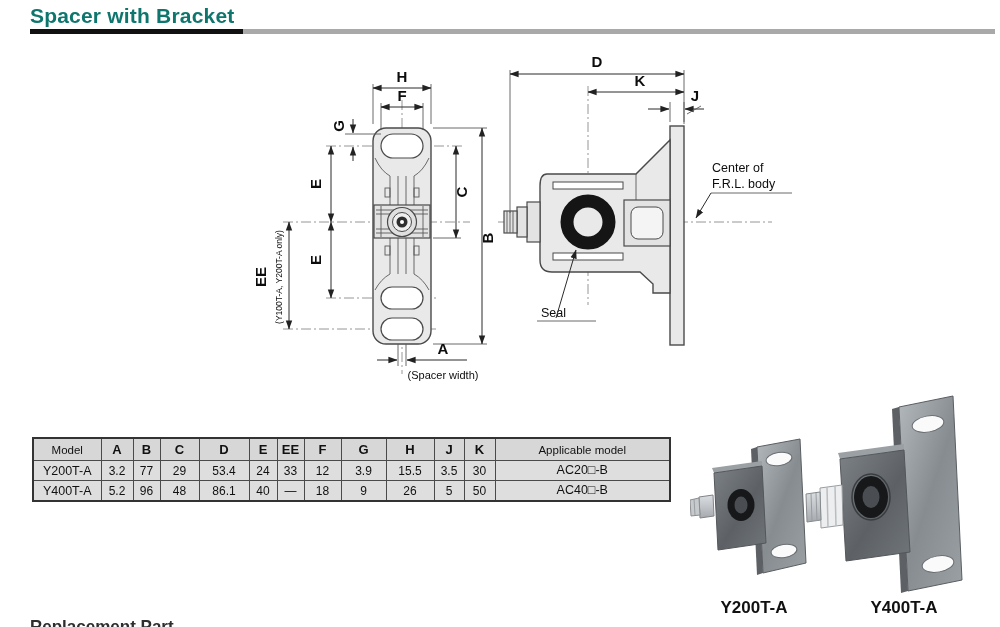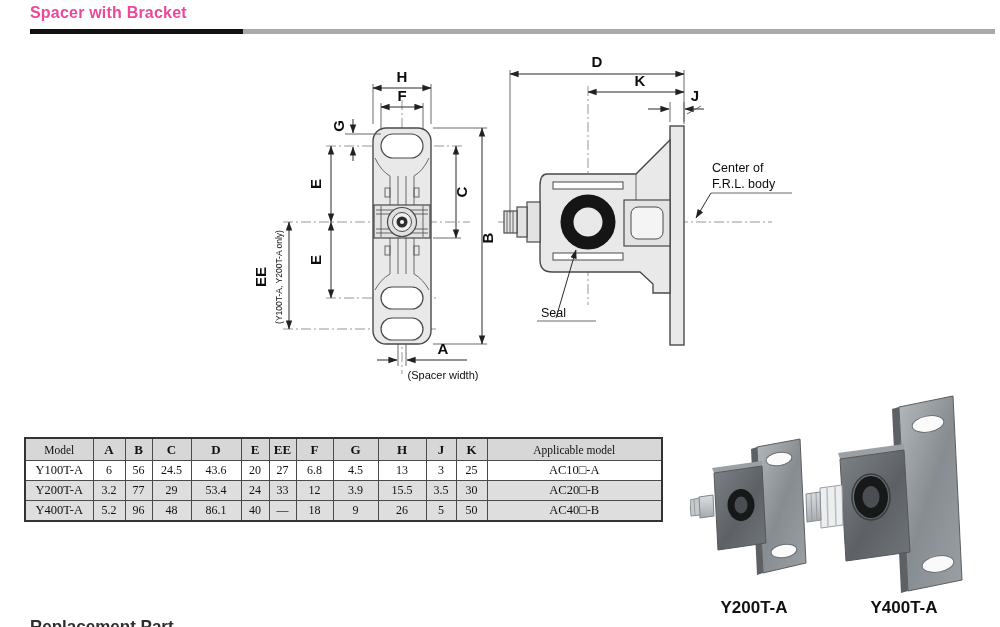--- a/index.html
+++ b/index.html
@@ -2,21 +2,21 @@
 <html><head>
 <meta charset="utf-8">
 <style>
   html,body{margin:0;padding:0;}
   body{
     width:1000px;height:627px;position:relative;background:#ffffff;
     font-family:"Liberation Sans",sans-serif;color:#111;overflow:hidden;
   }
   .abs{position:absolute;}
   .page-title{
-    left:30px;top:4px;font-size:16px;font-weight:bold;letter-spacing:.2px;color:#ec4899;
+    left:30px;top:4px;font-size:21px;font-weight:bold;letter-spacing:.2px;color:#0f766e;
   }
   .title-rule{
     left:30px;top:29px;width:965px;height:5px;
     background:linear-gradient(to right,#111 0,#111 213px,#a9a9a9 213px,#a9a9a9 100%);
   }
   
   .diagram{left:250px;top:40px;}
   .photos{left:690px;top:395px;}
   .out{fill:#e9e9e9;stroke:#4a4a4a;stroke-width:1.4;}
   .out2{fill:#e3e3e3;stroke:#4a4a4a;stroke-width:1.2;}
@@ -25,22 +25,22 @@
   .thin{stroke:#5a5a5a;stroke-width:.9;fill:none;}
   .dim{stroke:#2b2b2b;stroke-width:1;fill:none;}
   .ext{stroke:#5a5a5a;stroke-width:.9;}
   .cl{stroke:#8a8a8a;stroke-width:.9;stroke-dasharray:10 3 2 3;}
   .dimlbl{font:bold 15px "Liberation Sans",sans-serif;fill:#0d0d0d;}
   .smlbl{font:12.5px "Liberation Sans",sans-serif;fill:#0d0d0d;}
   .notelbl{font:11px "Liberation Sans",sans-serif;fill:#0d0d0d;}
   .tinylbl{font:8.5px "Liberation Sans",sans-serif;fill:#0d0d0d;}
   
   table.dims{
-    border-collapse:collapse;position:absolute;left:24px;top:437px;
-    table-layout:fixed;font-size:12px;border:2px solid #333;font-family:Liberation Serif, serif;
+    border-collapse:collapse;position:absolute;left:32px;top:437px;
+    table-layout:fixed;font-size:12px;border:2px solid #333;
   }
   table.dims th,table.dims td{
     border:1px solid #4a4a4a;padding:0 3px;overflow:hidden;white-space:nowrap;
     height:19px;text-align:center;font-weight:normal;
   }
   table.dims thead th{background:#d7d7d7;height:21px;font-weight:bold;font-size:13px;}
   table.dims thead th.plain{font-weight:normal;font-size:11.5px;}
   tr.shaded td{background:#dedede;}
   td.model{font-weight:bold;text-align:left;padding-left:4px;font-size:12.5px;}
   td.app{font-weight:bold;text-align:left;padding-left:6px;font-size:12.5px;
@@ -243,35 +243,20 @@
       <th>EE</th>
       <th>F</th>
       <th>G</th>
       <th>H</th>
       <th>J</th>
       <th>K</th>
       <th class="plain">Applicable model</th>
     </tr>
   </thead>
   <tbody>
-    <tr>
-      <td class="model">Y100T-A</td>
-      <td class="c2">6</td>
-      <td class="c3">56</td>
-      <td class="c4">24.5</td>
-      <td class="c5">43.6</td>
-      <td class="c6">20</td>
-      <td class="c7">27</td>
-      <td class="c8">6.8</td>
-      <td class="c9">4.5</td>
-      <td class="c10">13</td>
-      <td class="c11">3</td>
-      <td class="c12">25</td>
-      <td class="app">AC10□-A</td>
-    </tr>
     <tr class="shaded">
       <td class="model">Y200T-A</td>
       <td class="c2">3.2</td>
       <td class="c3">77</td>
       <td class="c4">29</td>
       <td class="c5">53.4</td>
       <td class="c6">24</td>
       <td class="c7">33</td>
       <td class="c8">12</td>
       <td class="c9">3.9</td>

